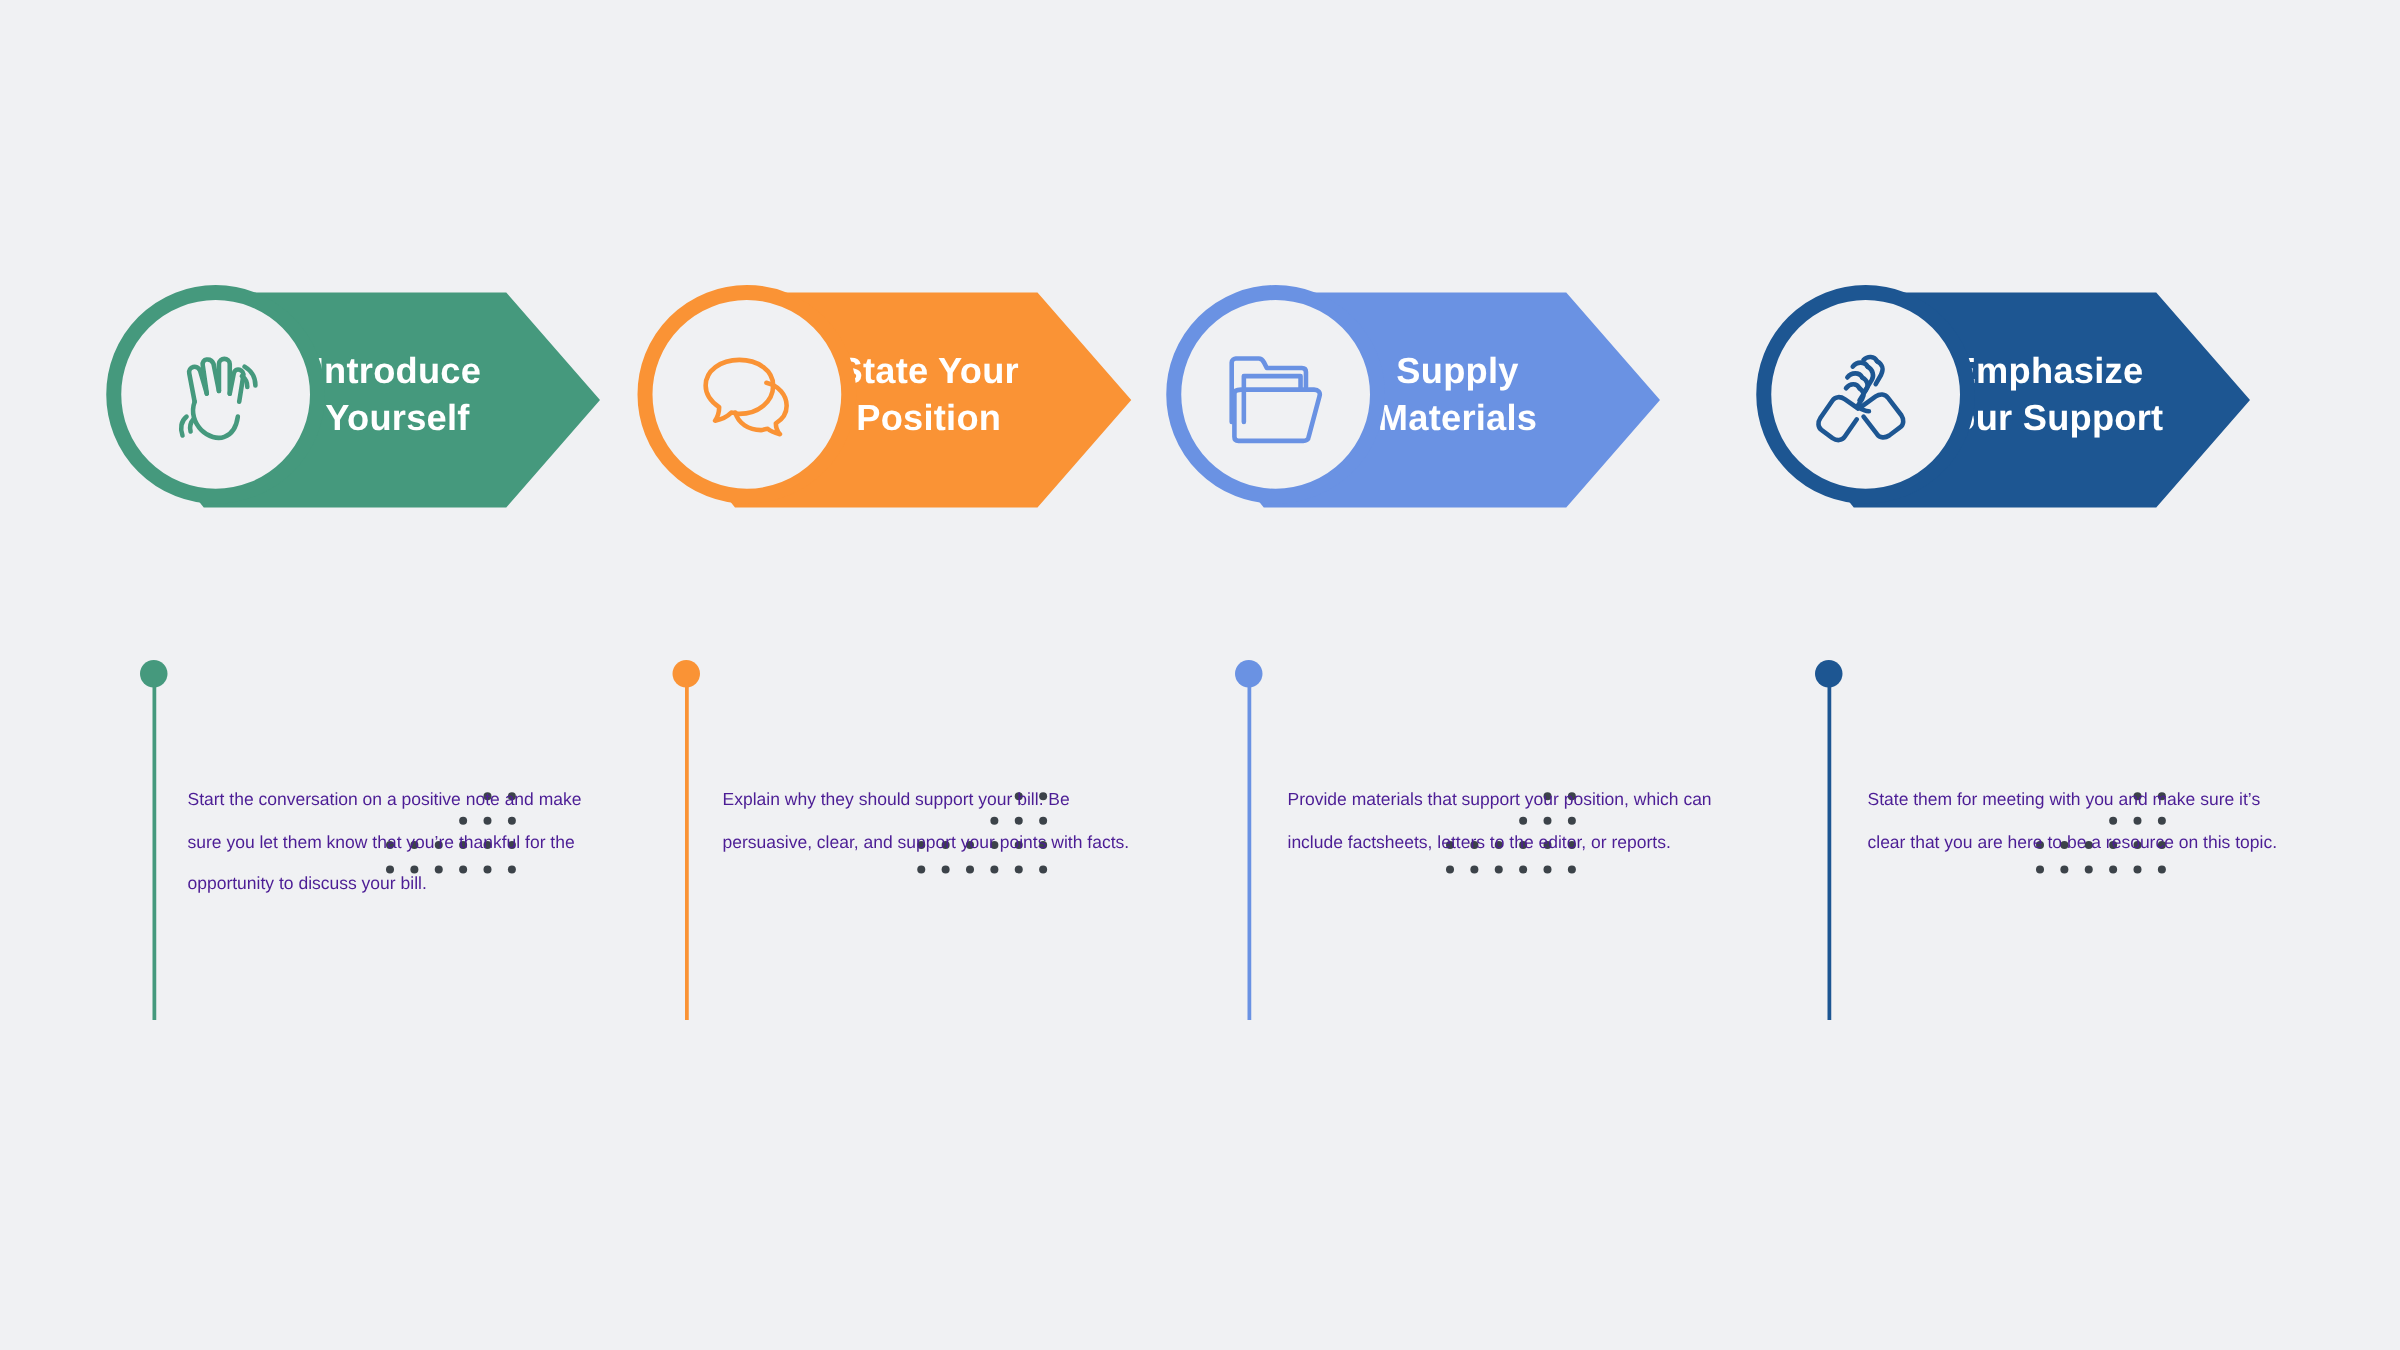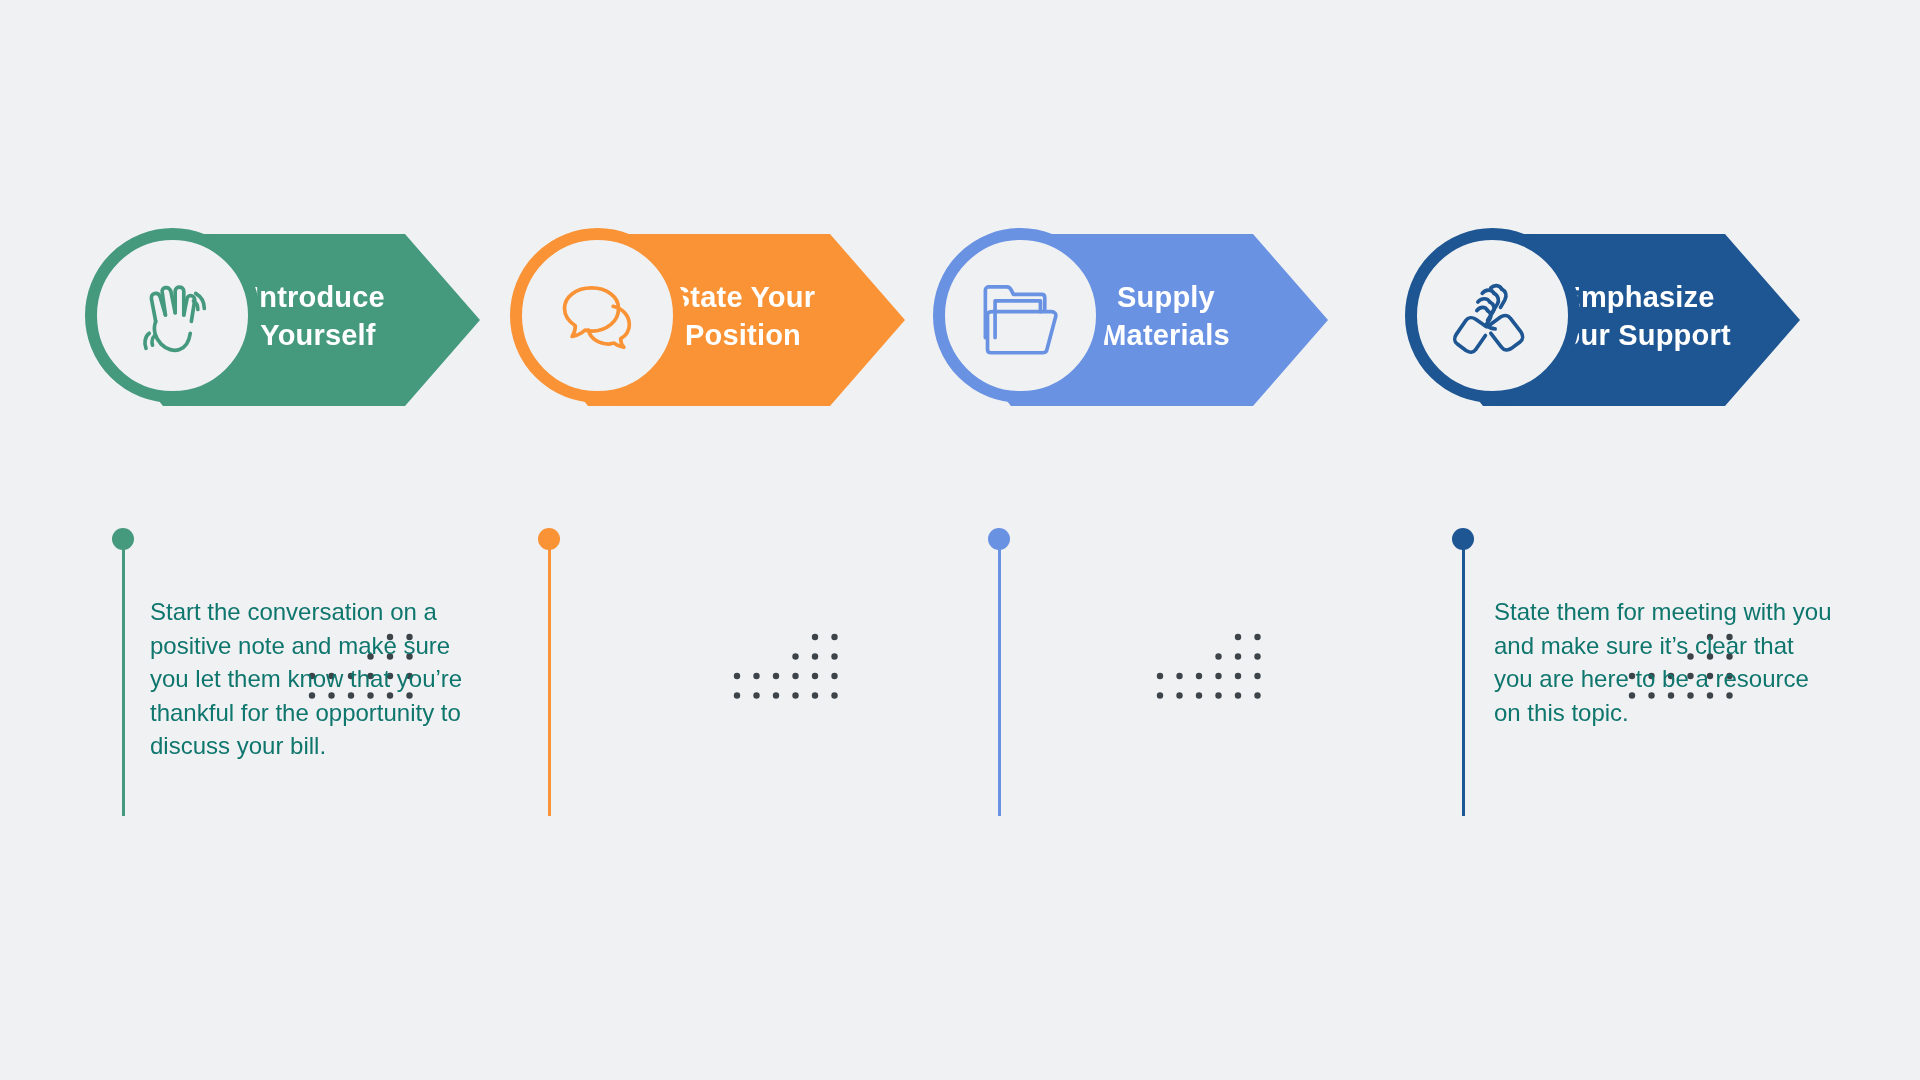--- a/index.html
+++ b/index.html
@@ -104,24 +104,25 @@
   .pin .pin-stem {
     position: absolute;
     left: 9.5px;
     top: 16px;
     width: 3px;
     height: 272px;
   }
 
   .body-copy {
     position: absolute;
-    color: #0f766e;
-    font-size: 24px;
+    color: #4c1d95;
+    font-size: 14px;
     line-height: 33.5px;
     width: 340px;
+    margin-top: 28px;
   }
 </style>
 </head>
 <body>
 
 <div id="board">
     <div class="step" style="left: 85px;">
       <div class="banner-wrap">
         <div class="dots">
           <svg width="118" height="80" viewBox="0 0 118 80">
@@ -213,20 +214,21 @@
                 <path d="M64 41 c9 2 15 9 15 17 0 6-3 10-8 13 0 3 1 6 3 8-4-1-7-2-9-4-2 0-3 1-5 1-9 0-17-5-19-13"></path>
               </g>
             </svg>
           </div>
         </div>
       </div>
       <div class="pin" style="left: 28px; top: 528px;">
         <div class="pin-dot" style="background: rgb(250, 147, 53);"></div>
         <div class="pin-stem" style="background: rgb(250, 147, 53);"></div>
       </div>
+      <div class="body-copy" style="left: 68px; top: 595px;">Explain why they should support your bill. Be persuasive, clear, and support your points with facts.</div>
     </div>
     <div class="step" style="left: 933px;">
       <div class="banner-wrap">
         <div class="dots">
           <svg width="118" height="80" viewBox="0 0 118 80">
             <circle cx="83" cy="5" r="3.2" fill="#3c4349"></circle>
             <circle cx="102.5" cy="5" r="3.2" fill="#3c4349"></circle>
             <circle cx="63.5" cy="24.5" r="3.2" fill="#3c4349"></circle>
             <circle cx="83" cy="24.5" r="3.2" fill="#3c4349"></circle>
             <circle cx="102.5" cy="24.5" r="3.2" fill="#3c4349"></circle>
@@ -260,20 +262,21 @@
                 <path d="M24 46 l54 0 c3 0 5 2 4 5 l-8 30 c0 2-2 3-4 3 l-48 0 c-2 0-3-1-3-3 l0-32 c0-2 2-3 5-3z"></path>
               </g>
             </svg>
           </div>
         </div>
       </div>
       <div class="pin" style="left: 55px; top: 528px;">
         <div class="pin-dot" style="background: rgb(106, 146, 227);"></div>
         <div class="pin-stem" style="background: rgb(106, 146, 227);"></div>
       </div>
+      <div class="body-copy" style="left: 97px; top: 595px;">Provide materials that support your position, which can include factsheets, letters to the editor, or reports.</div>
     </div>
     <div class="step" style="left: 1405px;">
       <div class="banner-wrap">
         <div class="dots">
           <svg width="118" height="80" viewBox="0 0 118 80">
             <circle cx="83" cy="5" r="3.2" fill="#3c4349"></circle>
             <circle cx="102.5" cy="5" r="3.2" fill="#3c4349"></circle>
             <circle cx="63.5" cy="24.5" r="3.2" fill="#3c4349"></circle>
             <circle cx="83" cy="24.5" r="3.2" fill="#3c4349"></circle>
             <circle cx="102.5" cy="24.5" r="3.2" fill="#3c4349"></circle>

